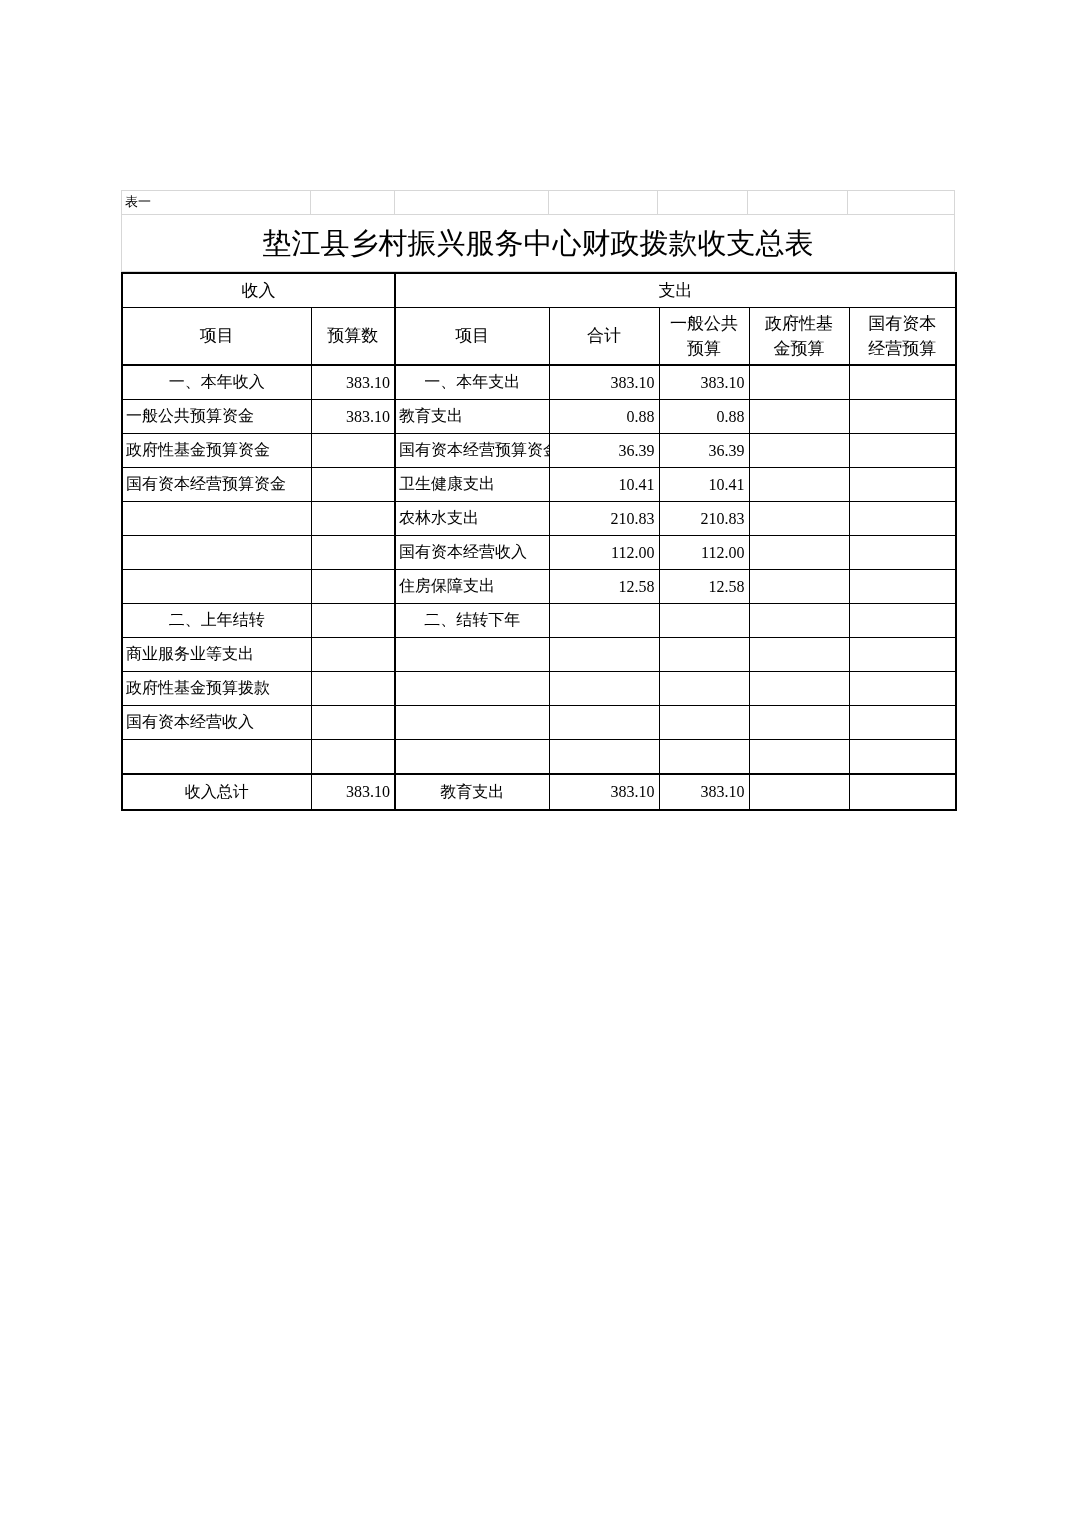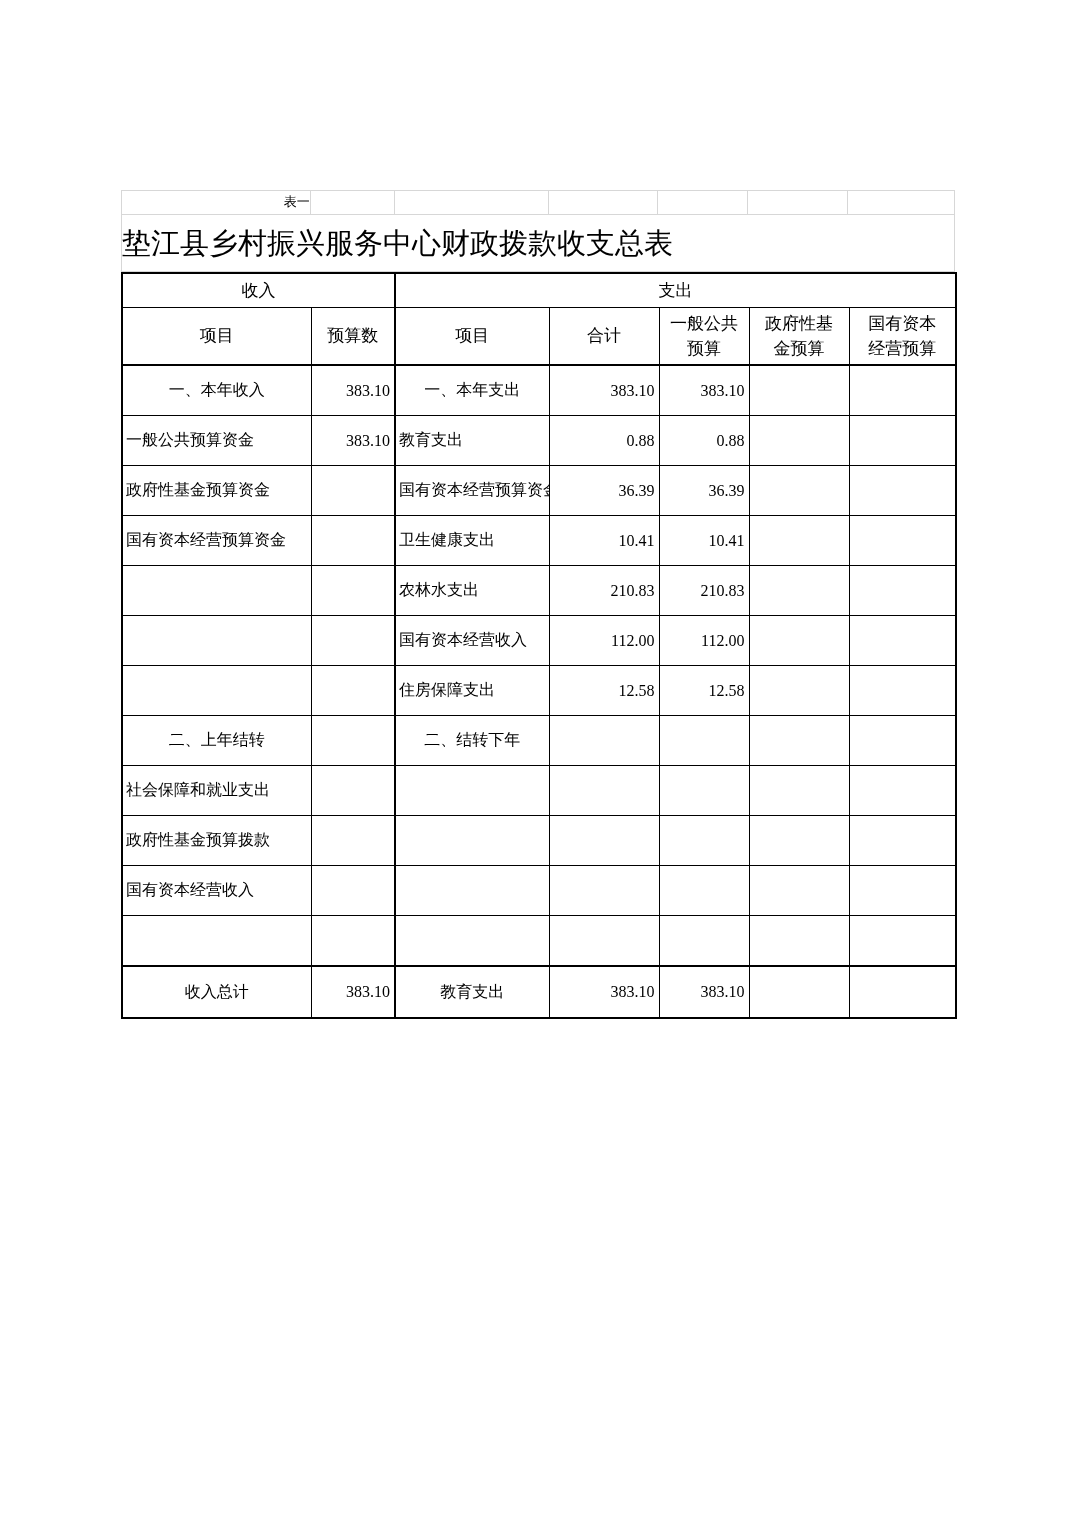--- a/index.html
+++ b/index.html
@@ -34,35 +34,35 @@
   .tag-cell {
     font-size: 13px;
     line-height: 22px;
     padding-left: 3px;
   }
   .fg-title {
     height: 57px;
     border-bottom: 1px solid #d7d7d7;
     border-right: 1px solid #d7d7d7;
     box-sizing: border-box;
-    text-align: left;
+    text-align: center;
     font-size: 29px;
     line-height: 57px;
     white-space: nowrap;
   }
   .fg-r3 { height: 30px; }
   .fg-r3 .fg-cell { height: 30px; }
   .unit-cell {
     font-size: 17px;
     font-weight: bold;
     line-height: 29px;
     text-align: center;
     white-space: nowrap;
   }
-  .w1 { width: 189px; text-align: right; } .w2 { width: 84px; } .w3 { width: 154px; }
+  .w1 { width: 189px; } .w2 { width: 84px; } .w3 { width: 154px; }
   .w4 { width: 110px; } .w5 { width: 90px; }  .w6 { width: 100px; }
   .w7 { width: 107px; }
   
   table.main-table {
     border-collapse: collapse;
     table-layout: fixed;
     width: 834px;
     border: 2px solid #000;
   }
   .main-table th, .main-table td {
@@ -71,21 +71,21 @@
     font-size: 16px;
     overflow: hidden;
   }
   .main-table th {
     white-space: pre-line;
     line-height: 1.5;
   }
   tr.group-hdr th { height: 31px; font-size: 17px; }
   tr.sub-hdr th { height: 54px; font-size: 17px; border-bottom-width: 2px; }
   .main-table td { height: 33px; }
-  td.item { text-align: left; padding: 8px 3px; white-space: nowrap; }
+  td.item { text-align: left; padding: 0 3px; white-space: nowrap; }
   td.num  { text-align: right; padding: 0 4px; white-space: nowrap; }
   .expense-start { border-left-width: 2px !important; }
   tr.emphasis { font-weight: bold; }
   tr.emphasis td.item { text-align: center; }
   tr.total td { border-top-width: 2px; height: 34px; }
 </style>
 </head>
 <body>
 
 <div class="page">
@@ -199,21 +199,21 @@
           <tr class="emphasis">
             <td class="item">二、上年结转</td>
             <td class="num"></td>
             <td class="item expense-start">二、结转下年</td>
             <td class="num"></td>
             <td class="num"></td>
             <td class="num"></td>
             <td class="num"></td>
           </tr>
           <tr class="">
-            <td class="item">社会保障和就业支出</td>
+            <td class="item">商业服务业等支出</td>
             <td class="num"></td>
             <td class="item expense-start"></td>
             <td class="num"></td>
             <td class="num"></td>
             <td class="num"></td>
             <td class="num"></td>
           </tr>
           <tr class="">
             <td class="item">政府性基金预算拨款</td>
             <td class="num"></td>

